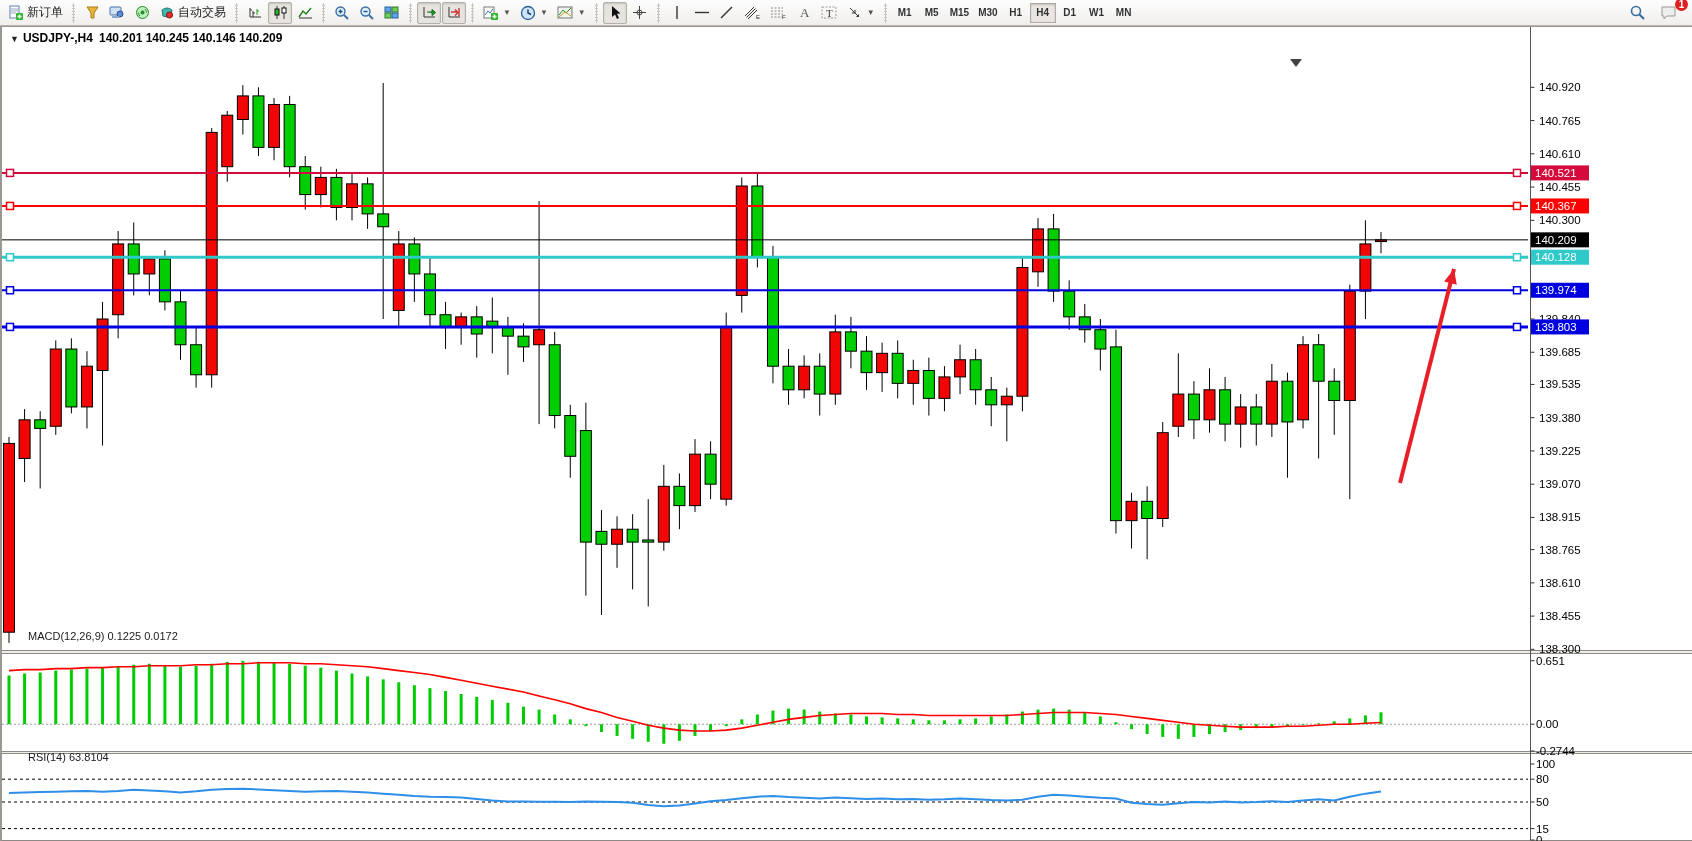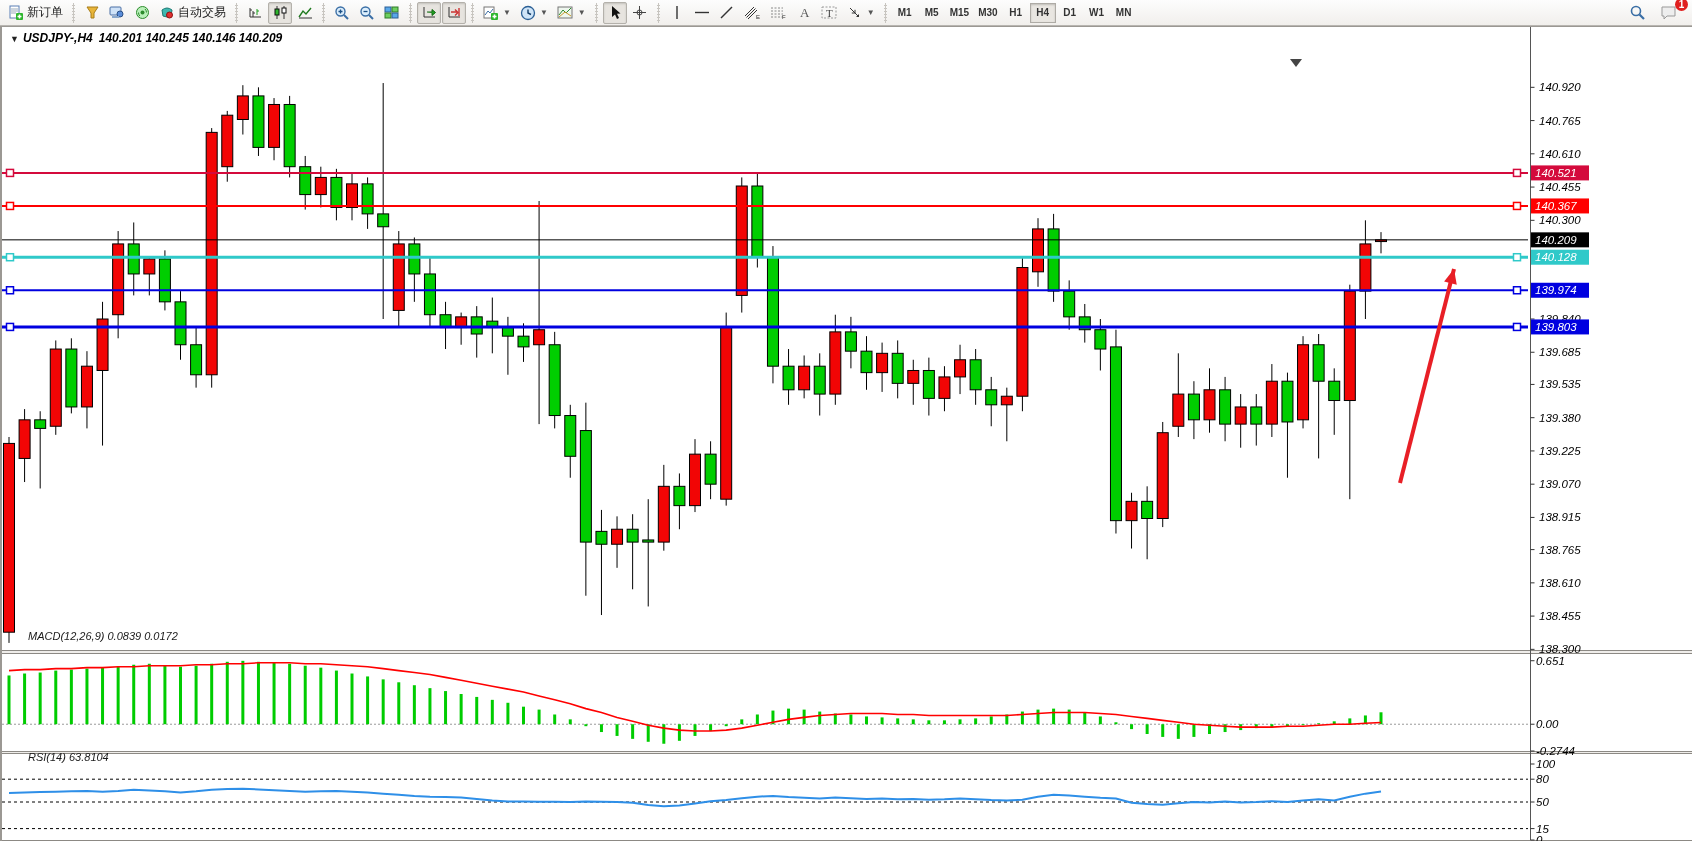--- a/index.html
+++ b/index.html
@@ -18,21 +18,21 @@
   .tb-btn svg { display:block; }
   .drop { font-size:8px; color:#555; margin-left:1px; }
   .tf-btn { height:20px; min-width:26px; font-size:10px; font-weight:bold; color:#333;
             display:flex; align-items:center; justify-content:center; border:1px solid transparent; padding:0 3px;}
   .tf-btn.pressed { background:#e9e6e1; border-color:#aeaba5; box-shadow:inset 0 1px 2px rgba(0,0,0,.18); }
   #tb-right { margin-left:auto; display:flex; align-items:center; gap:6px; padding-right:6px; }
   .badge { position:absolute; top:-5px; right:-7px; background:#e02020; color:#fff; font-size:10px;
            font-weight:bold; border-radius:50%; width:13px; height:13px; line-height:13px; text-align:center; }
   
   #chartwin { position:relative; width:1692px; height:815px; background:#fff;
-              border-left:2px solid #9b9893; border-top:1px solid #9b9893;font-style:italic; }
+              border-left:2px solid #9b9893; border-top:1px solid #9b9893; }
   #title { position:absolute; left:8px; top:4px; font-size:12px; font-weight:bold; color:#000; z-index:5; }
   #title .tri { font-size:9px; color:#222; margin-right:4px; }
   #title .ohlc { font-weight:bold; margin-left:6px; }
   .pane-label { position:absolute; left:6px; font-size:11px; color:#1a1a1a; z-index:5; }
   .pane-label b { font-weight:normal;margin-left:20px; }
   #csvg { position:absolute; left:0; top:0; }
 </style>
 </head>
 <body>
 
@@ -241,21 +241,21 @@
       <span class="badge">1</span>
     </div>
   </div>
 </div>
 
 <div id="chartwin">
   <div id="title">
     <span class="tri">▼</span><span>USDJPY-,H4</span><span class="ohlc">140.201 140.245 140.146 140.209</span>
   </div>
   <div class="pane-label" id="macd-label" style="top:603px;">
-    <b>MACD(12,26,9)</b>&nbsp;<span>0.0839 0.0172</span>
+    <b>MACD(12,26,9)</b>&nbsp;<span>0.1225 0.0172</span>
   </div>
   <div class="pane-label" id="rsi-label" style="top:724px;">
     <b>RSI(14)</b>&nbsp;<span>63.8104</span>
   </div>
   <svg id="csvg" width="1692" height="815">
       <rect x="0" y="0" width="1692" height="815" fill="#fff"></rect>
       <rect x="0" y="623" width="1692" height="4" fill="#efedea"></rect>
       <line x1="0" y1="623.5" x2="1692" y2="623.5" stroke="#8c8984"></line>
       <line x1="0" y1="626.5" x2="1692" y2="626.5" stroke="#8c8984"></line>
       <rect x="0" y="724" width="1692" height="3" fill="#efedea"></rect>

